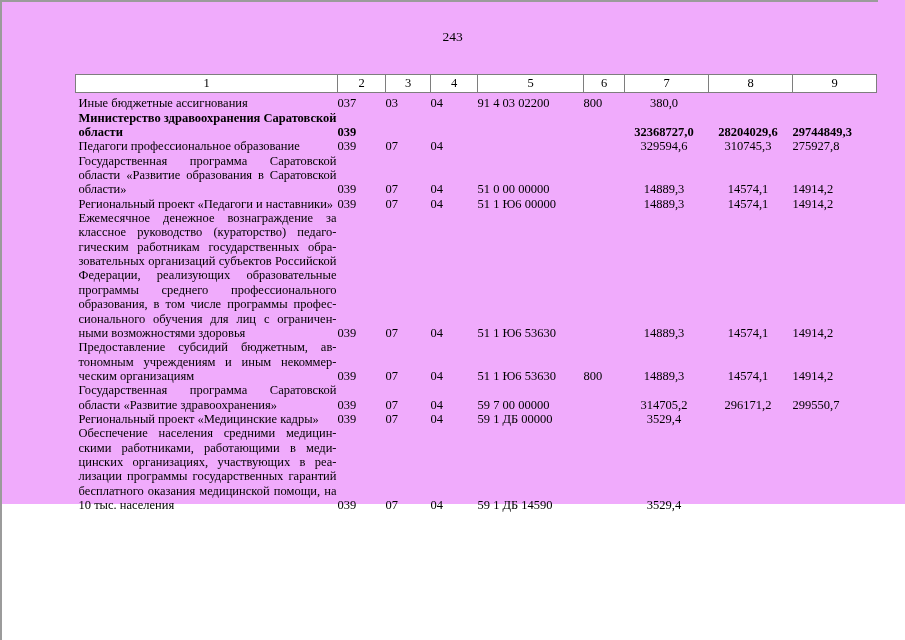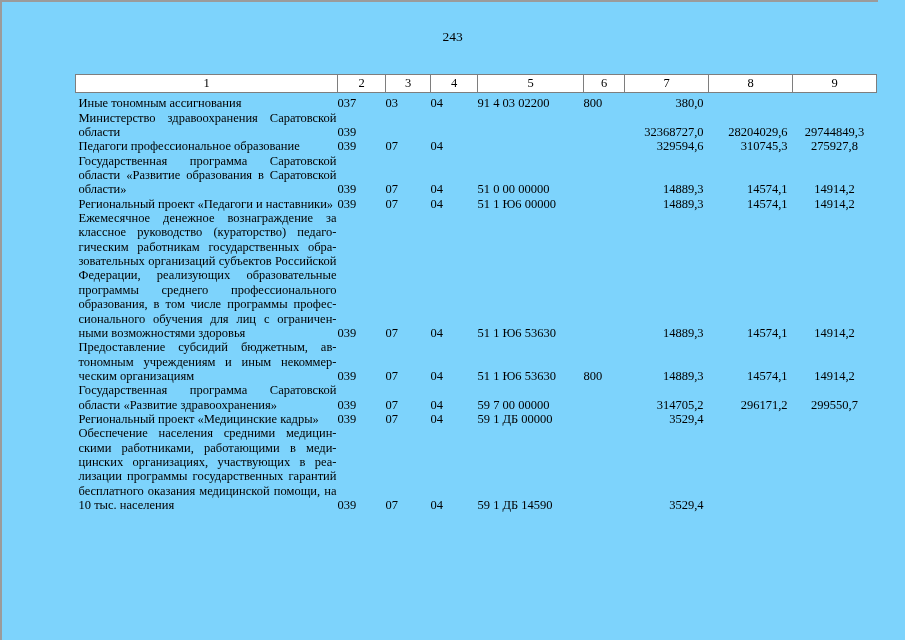--- a/index.html
+++ b/index.html
@@ -3,21 +3,21 @@
 <meta charset="utf-8">
 <style>
   html, body {
     margin: 0; padding: 0;
     width: 905px; height: 640px;
     background: #ffffff;
     font-family: "Liberation Serif", "DejaVu Serif", serif;
     color: #000000;
     overflow: hidden;
   }
-  .page { position: relative; width: 905px; height: 640px; background:#7dd3fc; }
+  .page { position: relative; width: 905px; height: 504px; background:#f0abfc; }
 
   .frame-top {
     position: absolute; left: 0; top: 0;
     width: 878px; height: 2px; background: #9b9b9b;
   }
   .frame-left {
     position: absolute; left: 0; top: 0;
     width: 2px; height: 640px; background: #9b9b9b;
   }
 
@@ -47,23 +47,23 @@
     padding: 0;
   }
   tbody tr:first-child td { padding-top: 3px; }
   td.c1 {
     text-align: justify;
     padding-left: 3px;
     padding-right: 1px;
     hyphens: manual;
   }
   td.cc { text-align: left; }
-  td.cr { text-align: right; padding-right: 5px; }
-  td.cr-last { text-align: center; padding-right: 0; }
-  tr.bold td { font-weight: normal; }
+  td.cr { text-align: center; padding-right: 5px; }
+  td.cr-last { text-align: left; padding-right: 0; }
+  tr.bold td { font-weight: bold; }
 </style>
 </head>
 <body>
 
 <div class="page">
   <div class="frame-top"></div>
   <div class="frame-left"></div>
 
   <div class="page-number">243</div>
 
@@ -87,21 +87,21 @@
         <th>4</th>
         <th>5</th>
         <th>6</th>
         <th>7</th>
         <th>8</th>
         <th>9</th>
       </tr>
     </thead>
     <tbody id="table-body">
         <tr>
-    <td class="c1">Иные тономным ассигнования</td>
+    <td class="c1">Иные бюджетные ассигнования</td>
     <td class="cc">037</td>
     <td class="cc">03</td>
     <td class="cc">04</td>
     <td class="cc">91 4 03 02200</td>
     <td class="cc">800</td>
     <td class="cr">380,0</td>
     <td class="cr"></td>
     <td class="cr-last"></td>
   </tr>
         <tr class="bold">

